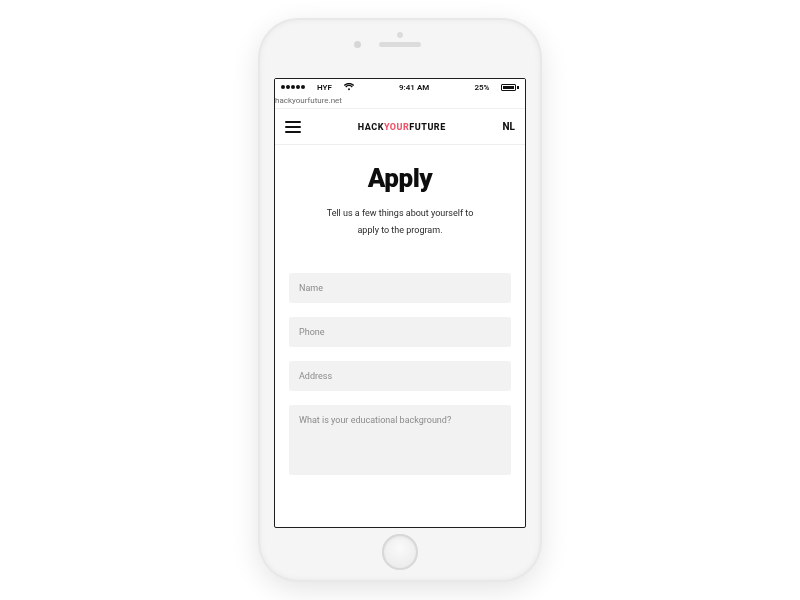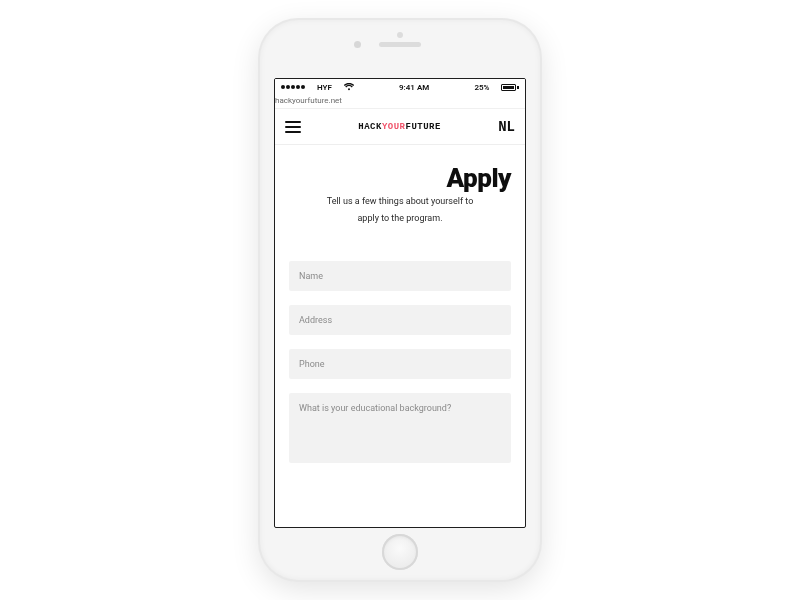--- a/index.html
+++ b/index.html
@@ -136,21 +136,20 @@
   }
 
   
   .app-header {
     height: 36px;
     display: flex;
     align-items: center;
     justify-content: space-between;
     padding: 0 10px;
     border-bottom: 1px solid #eeeeee;
-    font-family: Liberation Mono, monospace;
   }
   .hamburger {
     width: 16px; height: 12px;
     display: flex;
     flex-direction: column;
     justify-content: space-between;
     cursor: pointer;
   }
   .hamburger span {
     height: 2px;
@@ -158,38 +157,38 @@
     border-radius: 1px;
   }
   .brand {
     font-size: 9px;
     font-weight: 800;
     letter-spacing: 0.5px;
     color: #111;
   }
   .brand .accent { color: #f0546b; }
   .lang-toggle {
-    font-size: 14px;
+    font-size: 10px;
     font-weight: 800;
     color: #111;
     cursor: pointer;
   }
 
   .content {
     flex: 1;
     padding: 18px 14px 10px 14px;
     overflow: hidden;
   }
   .page-title {
-    text-align: right;
+    text-align: center;
     font-size: 26px;
     font-weight: 900;
     letter-spacing: -0.5px;
     color: #0e0e0e;
-    margin-bottom: 0;
+    margin-bottom: 12px;
   }
   .page-subtitle {
     text-align: center;
     font-size: 9px;
     line-height: 1.9;
     color: #2a2a2a;
     margin-bottom: 34px;
   }
 
   .form { display: flex; flex-direction: column; gap: 14px; }
@@ -265,22 +264,22 @@
 
     <div class="content">
       <h1 class="page-title">Apply</h1>
       <p class="page-subtitle">
         <span>Tell us a few things about yourself to</span><br>
         <span>apply to the program.</span>
       </p>
 
       <form class="form">
         <input class="field" type="text" placeholder="Name" style="">
+        <input class="field" type="tel" placeholder="Phone" style="">
         <input class="field" type="text" placeholder="Address" style="">
-        <input class="field" type="tel" placeholder="Phone" style="">
         <textarea class="field" placeholder="What is your educational background?" style=""></textarea>
       </form>
     </div>
 
   </div>
 
   <div class="home-button"></div>
 </div>
 
 </body></html>

